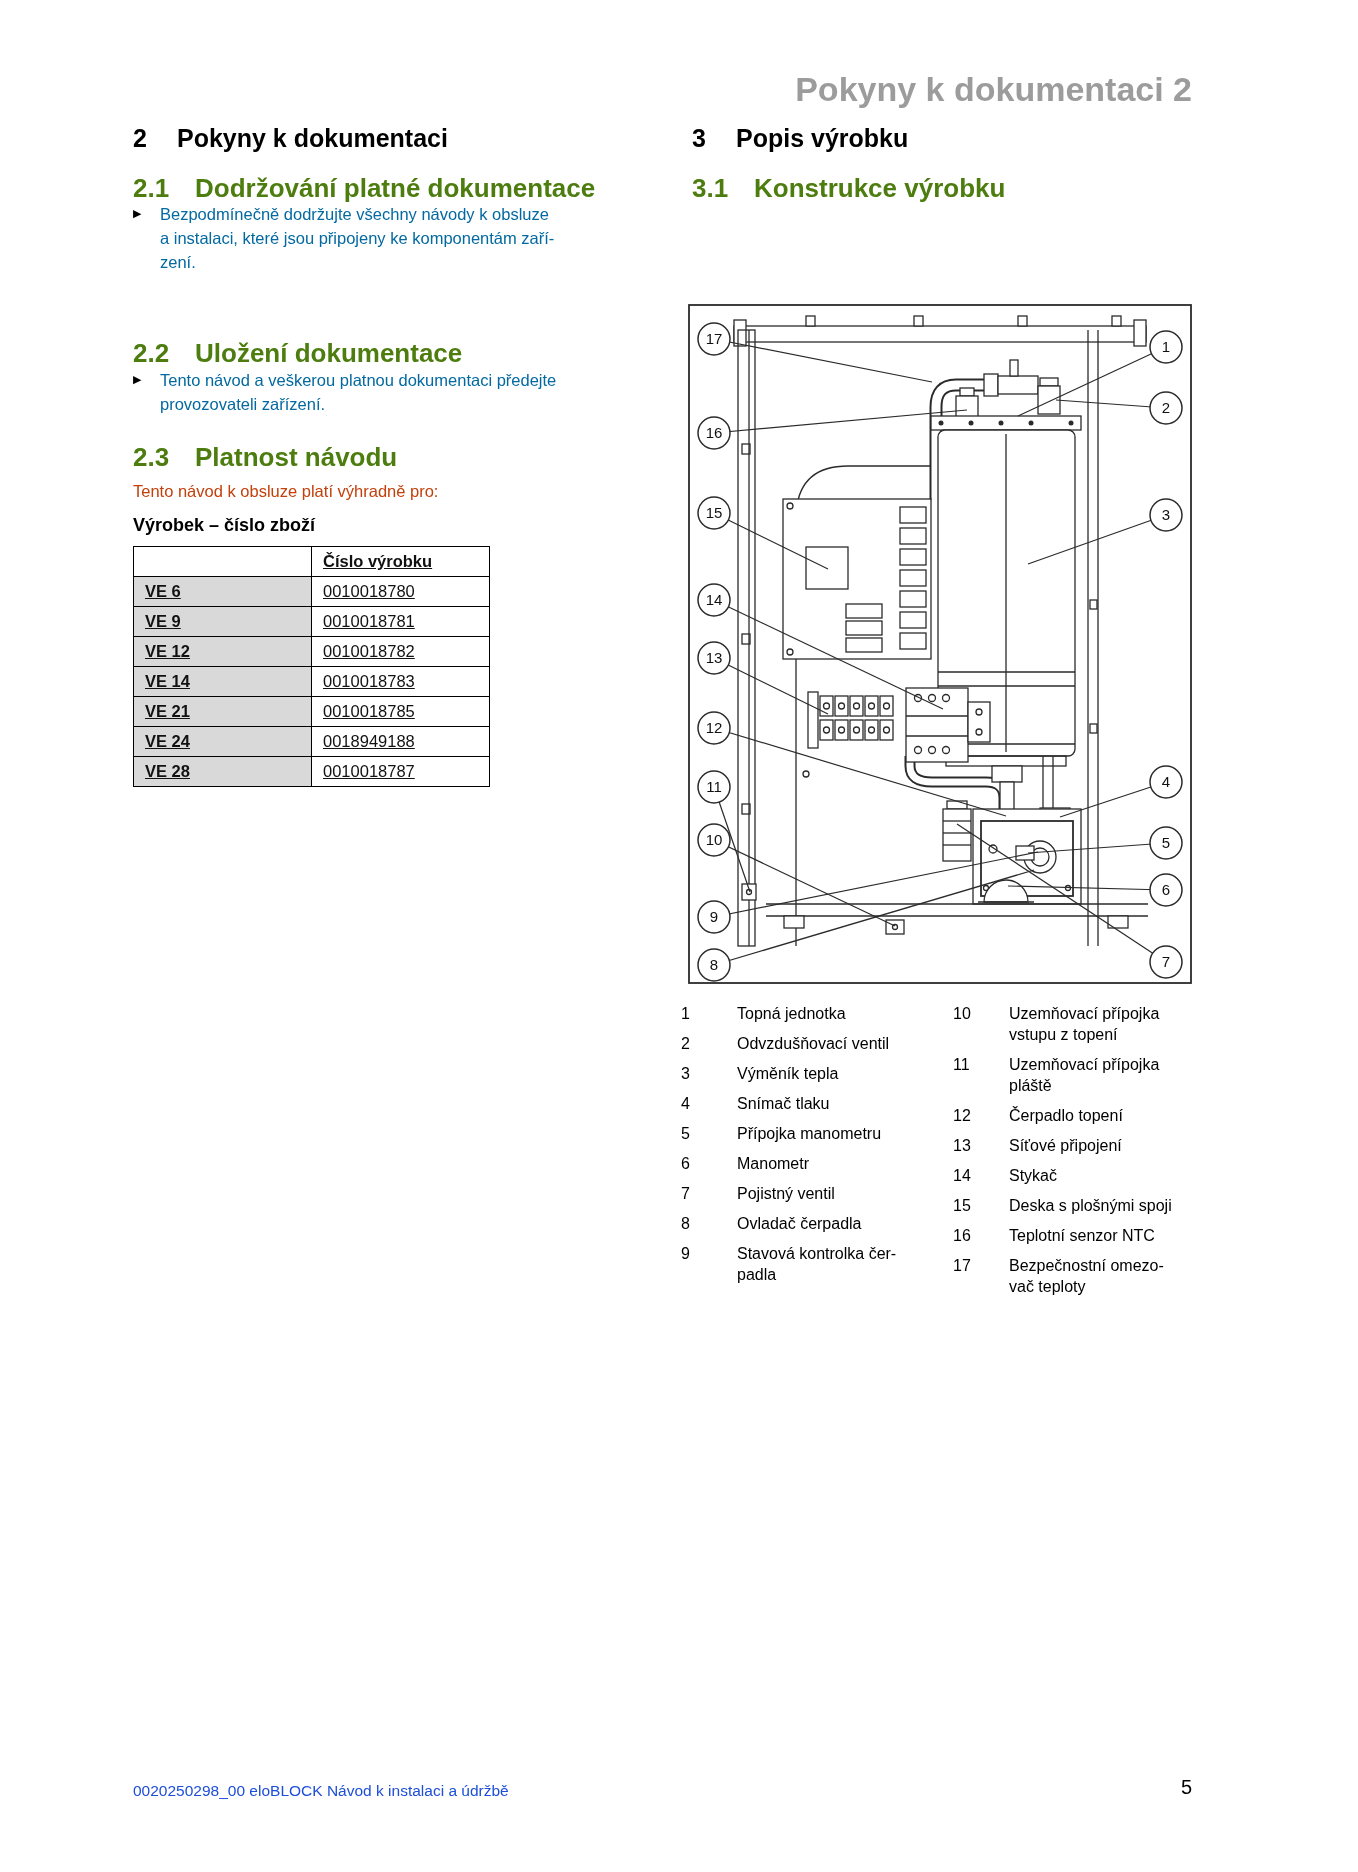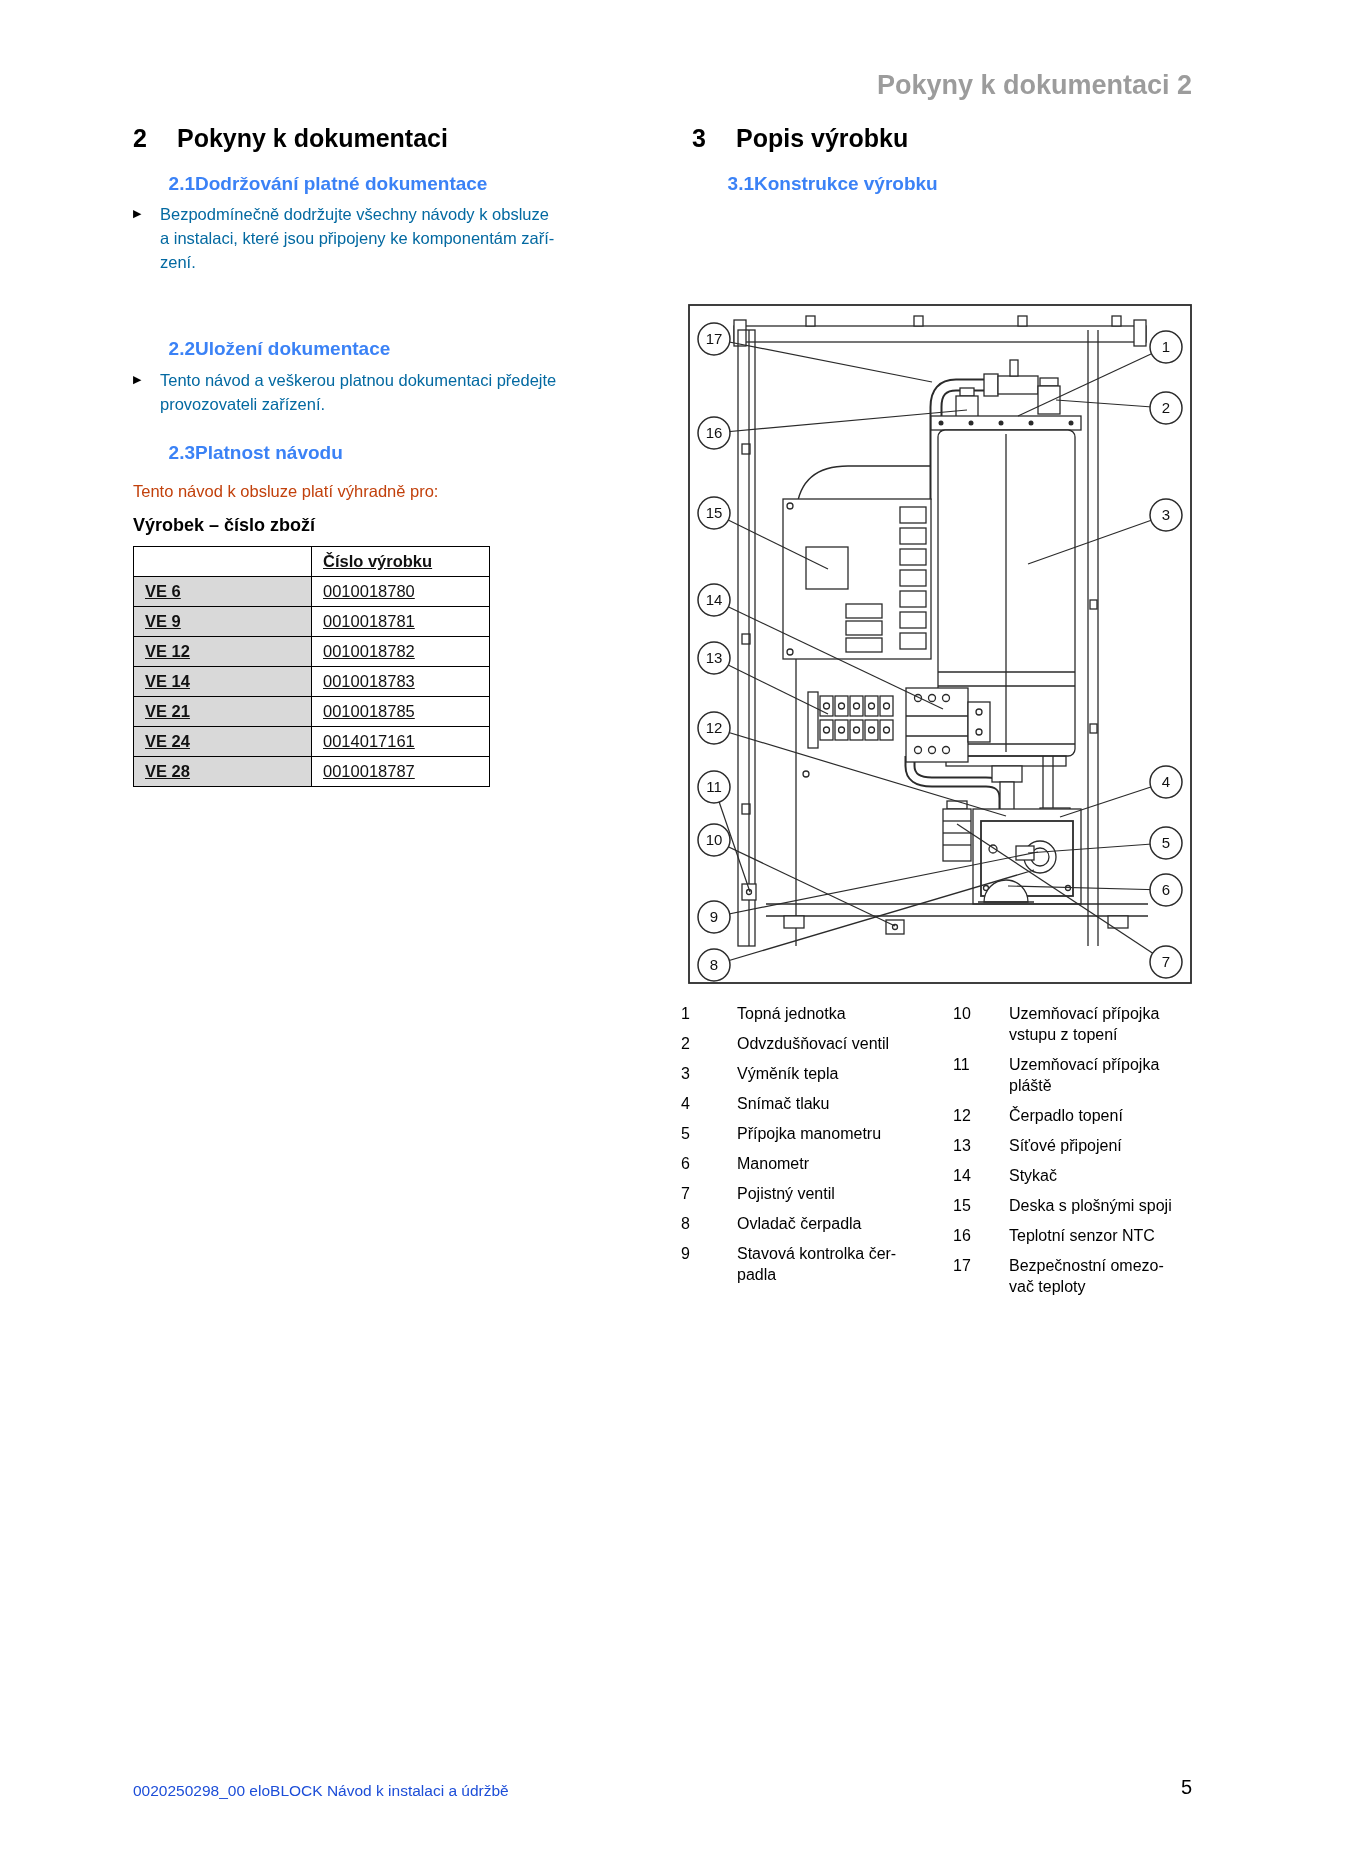--- a/index.html
+++ b/index.html
@@ -7,25 +7,25 @@
     position:relative;
     width:1358px;height:1872px;
     margin:0 auto;
     background:#ffffff;
     font-family:"Liberation Sans","DejaVu Sans",sans-serif;
     color:#111;
     overflow:hidden;
   }
   .running-head{
     position:absolute;top:70px;right:166px;
-    font-size:27px;font-weight:bold;color:#9c9c9c;
+    font-size:34px;font-weight:bold;color:#9c9c9c;
   }
   .h1{position:absolute;display:flex;font-size:25px;font-weight:bold;color:#000;}
   .h1 .num{width:44px;flex:none;}
-  .h2{position:absolute;display:flex;font-size:19px;font-weight:bold;color:#3b82f6;text-align:right;}
+  .h2{position:absolute;display:flex;font-size:26px;font-weight:bold;color:#4d7c0f;}
   .h2 .num{width:62px;flex:none;}
   .body-text{
     position:absolute;font-size:16.5px;line-height:24px;color:#c2410c;
     white-space:pre-line;
   }
   .bullet{position:absolute;display:flex;width:430px;}
   .bullet .marker{flex:none;width:27px;font-size:11px;color:#000;padding-top:5px;}
   .bullet .btxt{font-size:16.5px;line-height:24px;white-space:pre-line;color:#0369a1;}
   .tbl-caption{position:absolute;font-size:18px;font-weight:bold;color:#000;}
   table.products{
@@ -123,21 +123,21 @@
     <tr>
       <td class="prod">VE 14</td>
       <td class="code">0010018783</td>
     </tr>
     <tr>
       <td class="prod">VE 21</td>
       <td class="code">0010018785</td>
     </tr>
     <tr>
       <td class="prod">VE 24</td>
-      <td class="code">0014017161</td>
+      <td class="code">0018949188</td>
     </tr>
     <tr>
       <td class="prod">VE 28</td>
       <td class="code">0010018787</td>
     </tr>
   </tbody>
     </table>
 
   <div class="h1" style="left:692px;top:124px;">
     <span class="num">3</span>

